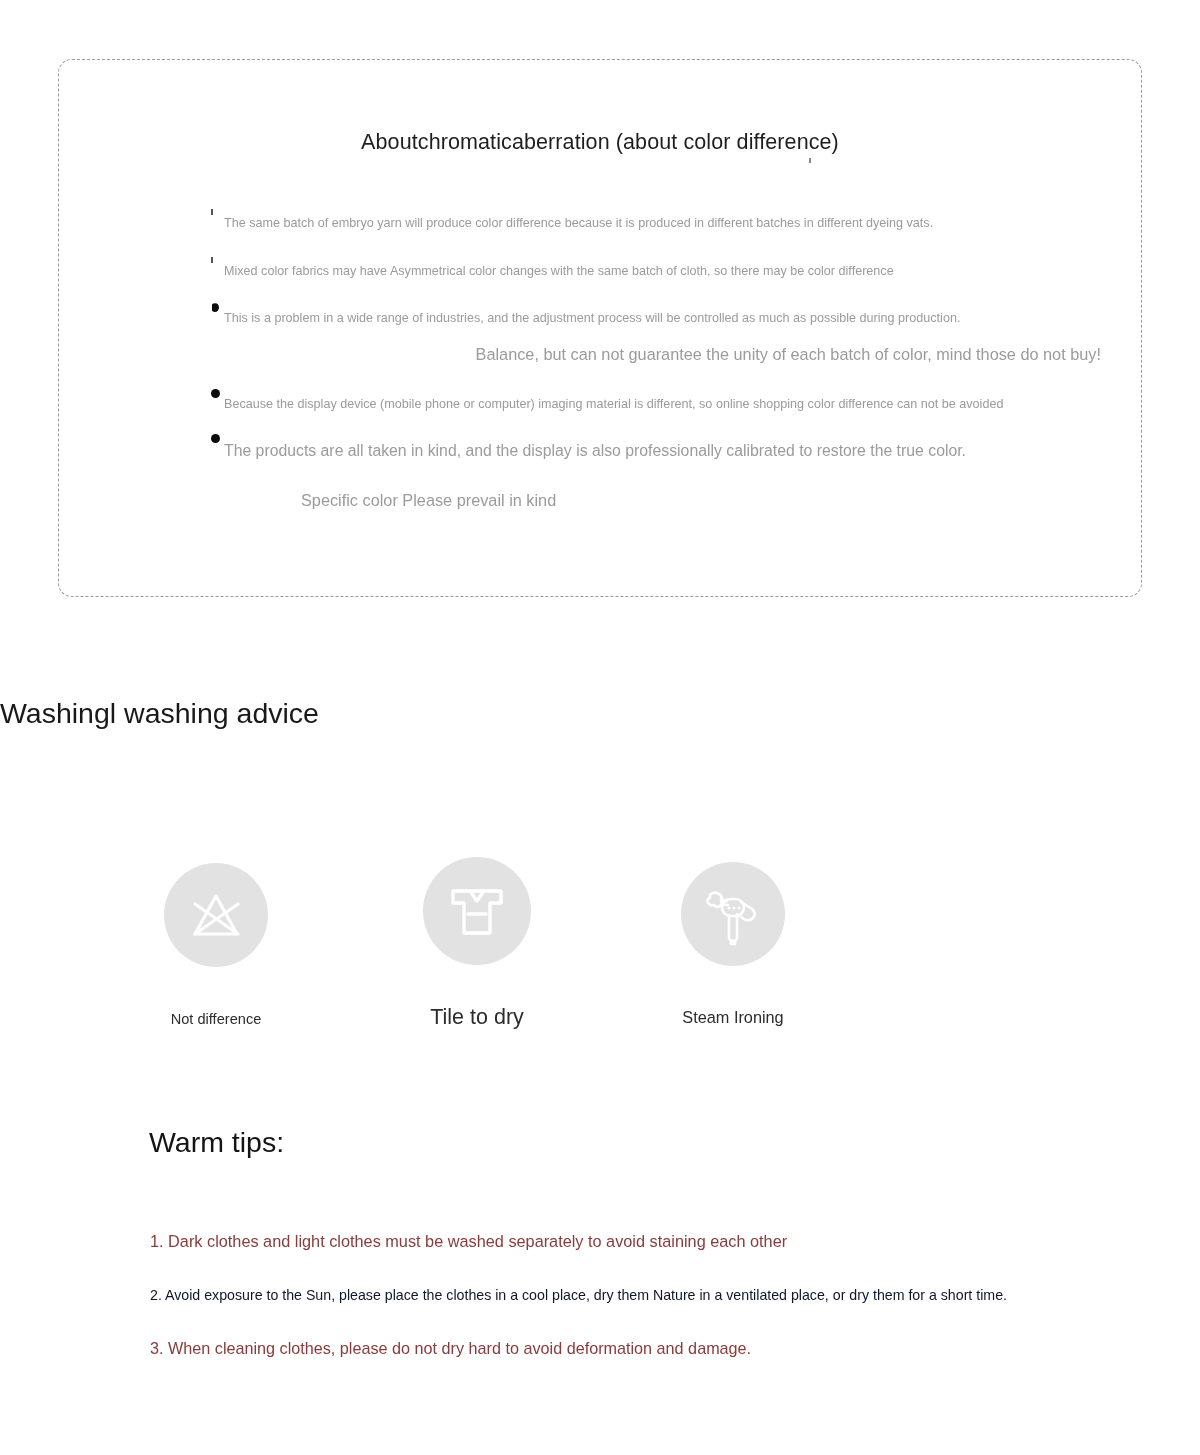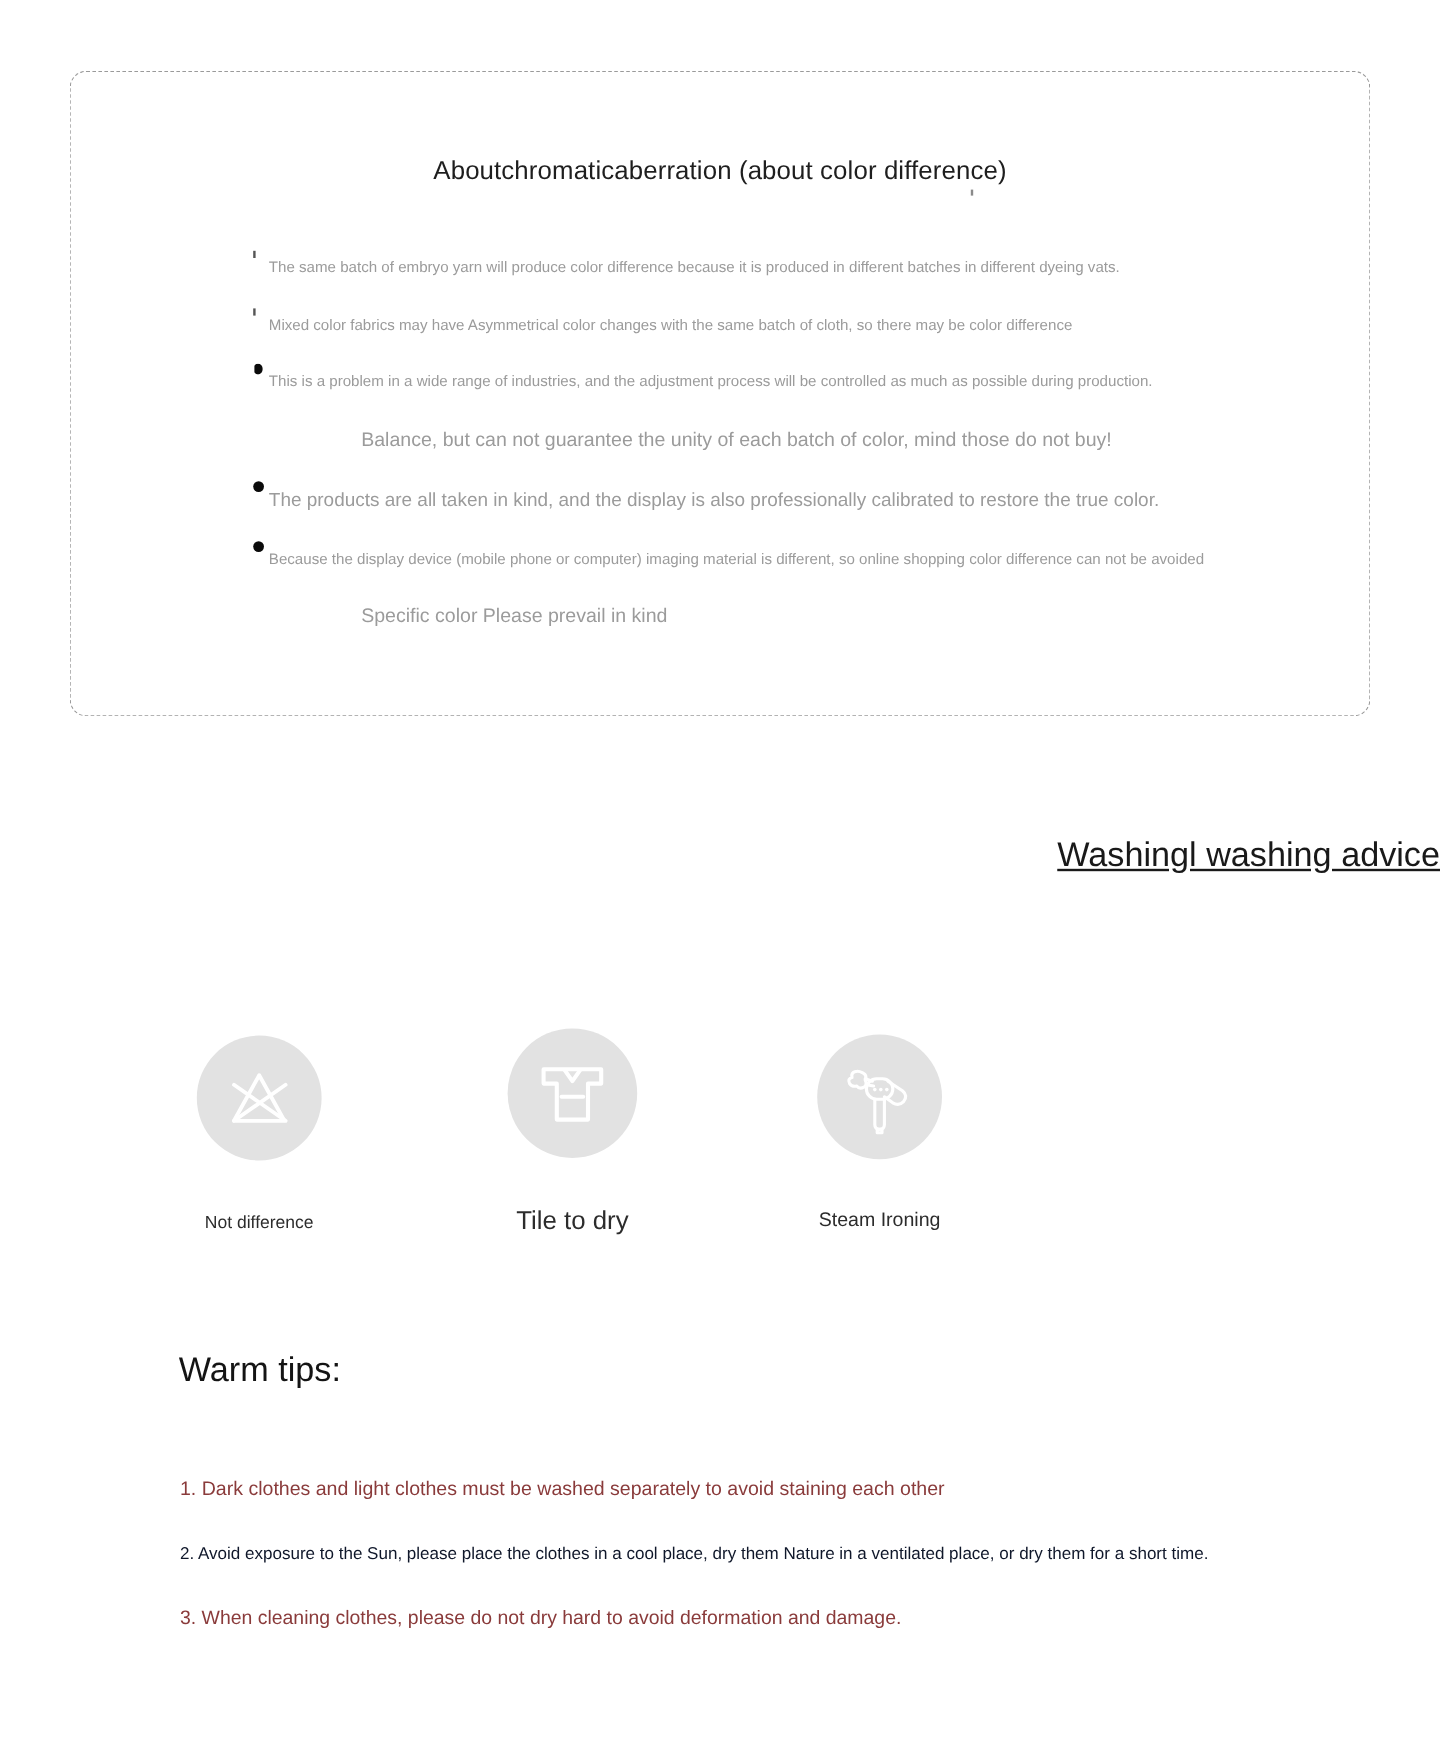--- a/index.html
+++ b/index.html
@@ -117,36 +117,35 @@
 
   .sub-line {
     color: #9b9b9b;
     font-size: 16.3px;
     padding-left: 90px;
   }
 
   .r1 { margin-top: 0px; }
   .r2 { margin-top: 35px; }
   .r3 { margin-top: 35px; }
-  .r3b{ margin-top: 33px; }
+  .r3b{ margin-top: 20px; text-align: right; }
   .r4 { margin-top: 33px; }
   .r5 { margin-top: 34px; }
   .r5b{ margin-top: 32px; }
 
   
   .washing-heading {
     position: absolute;
     left: 0;
     right: 0;
     top: 697px;
-    text-align: right;
+    text-align: left;
     font-size: 28.5px;
     color: #191919;
     font-weight: 400;
-    text-decoration: underline;
   }
 
   .icon-row {
     position: absolute;
     left: 0;
     top: 845px;
     width: 1200px;
     height: 190px;
   }
 
@@ -241,32 +240,32 @@
 
       <div class="bullet-row r3">
         <span class="bullet-mark">
           <span class="bullet-half"></span>
         </span>
         <span class="bullet-text sz-sm">This is a problem in a wide range of industries, and the adjustment process will be controlled as much as possible during production.</span>
       </div>
 
       <div class="sub-line r3b">Balance, but can not guarantee the unity of each batch of color, mind those do not buy!</div>
 
+      <div class="bullet-row r5">
+        <span class="bullet-mark">
+          <span class="bullet-dot"></span>
+        </span>
+        <span class="bullet-text sz-sm">Because the display device (mobile phone or computer) imaging material is different, so online shopping color difference can not be avoided</span>
+      </div>
+
       <div class="bullet-row r4">
         <span class="bullet-mark">
           <span class="bullet-dot"></span>
         </span>
         <span class="bullet-text sz-md">The products are all taken in kind, and the display is also professionally calibrated to restore the true color.</span>
-      </div>
-
-      <div class="bullet-row r5">
-        <span class="bullet-mark">
-          <span class="bullet-dot"></span>
-        </span>
-        <span class="bullet-text sz-sm">Because the display device (mobile phone or computer) imaging material is different, so online shopping color difference can not be avoided</span>
       </div>
 
       <div class="sub-line r5b">Specific color Please prevail in kind</div>
 
     </div>
   </section>
 
   <h2 class="washing-heading">Washingl washing advice</h2>
 
   <div class="icon-row">

